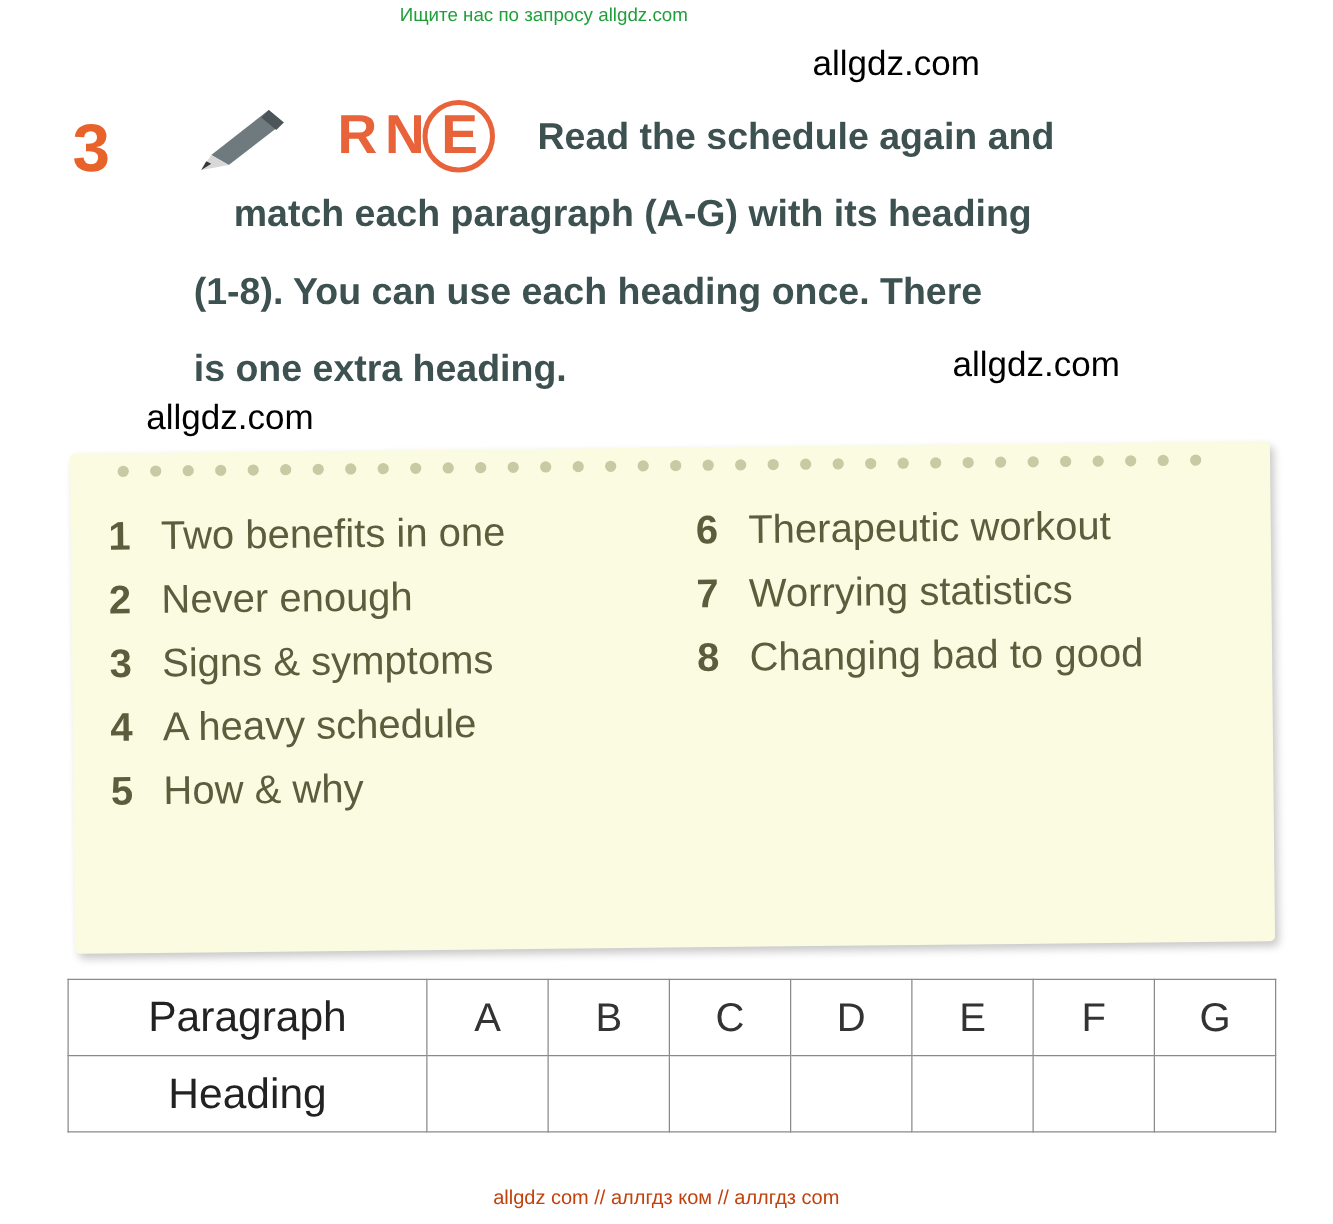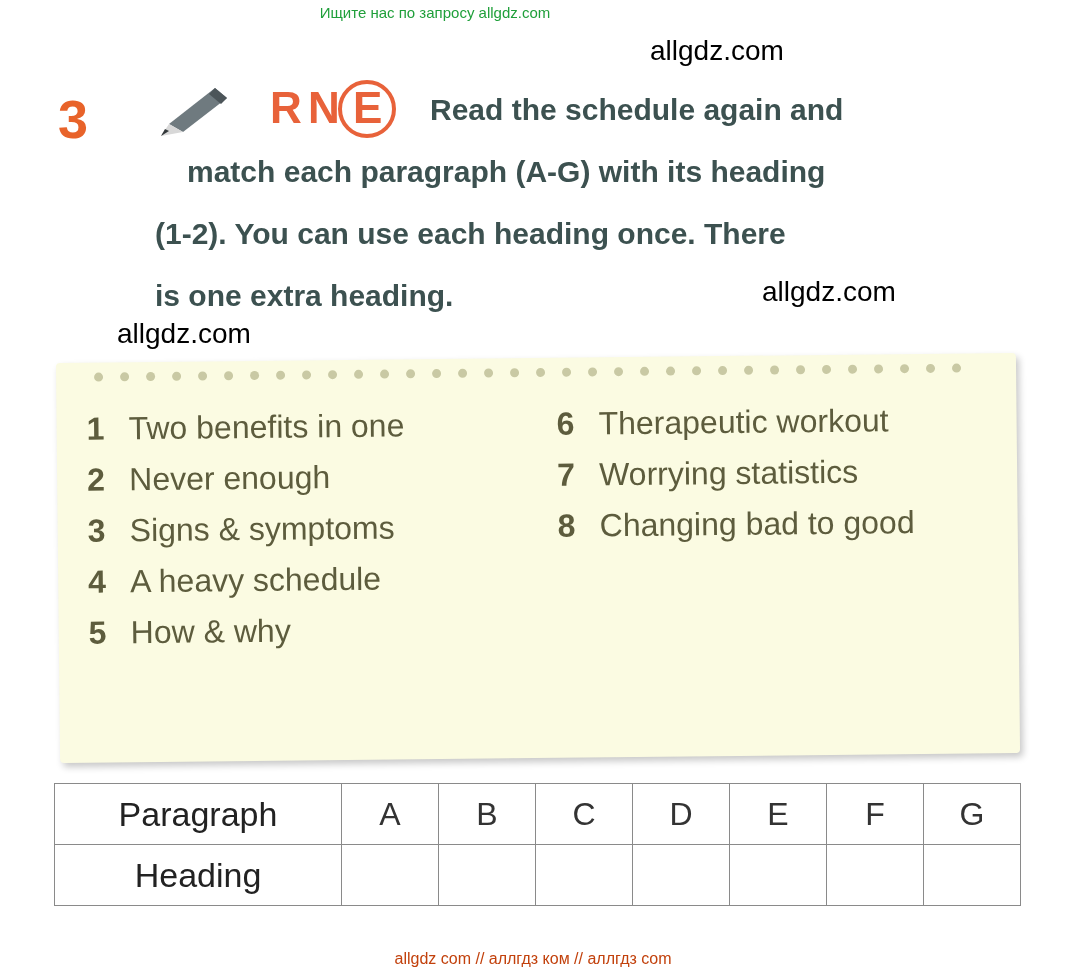--- a/index.html
+++ b/index.html
@@ -256,21 +256,21 @@
 <div class="rne-badge">
   <span class="rne-r">R</span>
   <span class="rne-n">N</span>
   <span class="rne-circle"></span>
   <span class="rne-e">E</span>
 </div>
 
 <div class="task-text">
   <span>Read  the  schedule  again  and</span>
   <div class="line2">match each paragraph (A-G) with its heading</div>
-  <div class="line3">(1-2). You  can  use  each  heading  once. There</div>
+  <div class="line3">(1-8). You  can  use  each  heading  once. There</div>
   <div class="line4">is one extra heading.</div>
 </div>
 
 <div class="card">
   <div class="card-holes" id="holes">
       <span class="hole" style="left: 0px;"></span>
       <span class="hole" style="left: 26px;"></span>
       <span class="hole" style="left: 52px;"></span>
       <span class="hole" style="left: 78px;"></span>
       <span class="hole" style="left: 104px;"></span>

